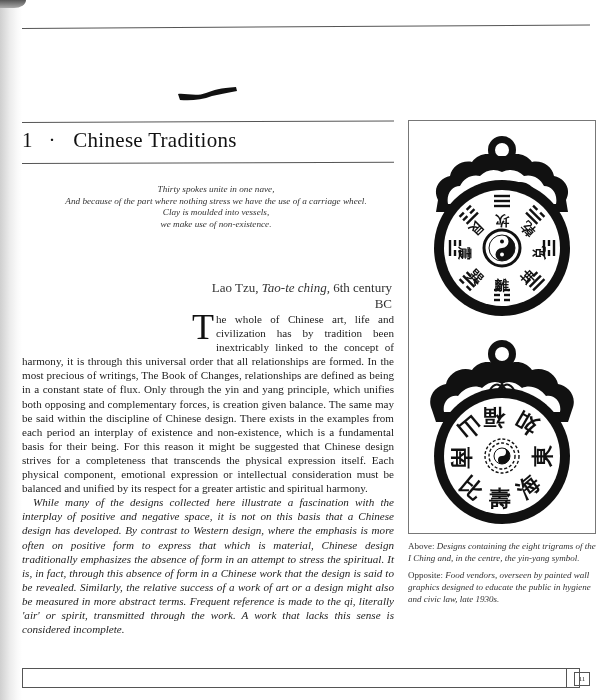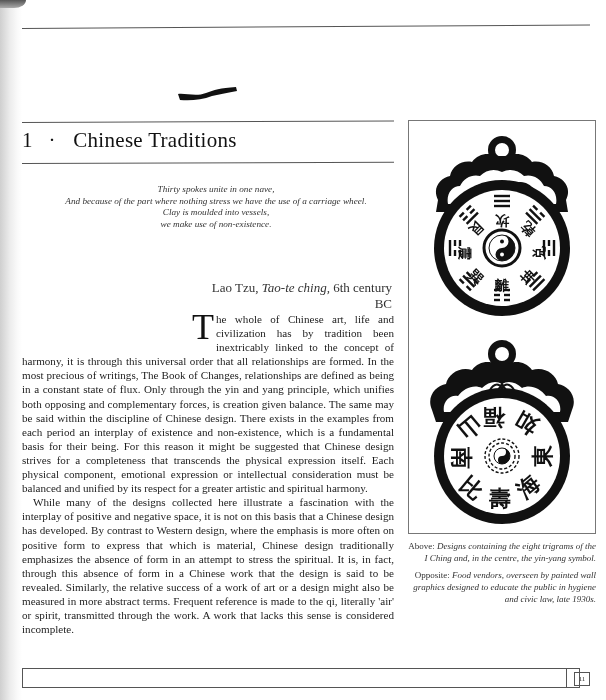--- a/index.html
+++ b/index.html
@@ -41,32 +41,32 @@
     position: absolute; left: 200px; top: 280px; width: 192px; text-align: right;
     font-size: 13px; color: #333;
   }
   .attribution i { font-style: italic; }
   .body-text {
     position: absolute; left: 22px; top: 312px; width: 372px;
     font-size: 11.1px; line-height: 14.1px; color: #1c1c1c;
     text-align: justify;
   }
   .body-text p { margin: 0; }
-  .body-text p + p { text-indent: 11px; }
+  .body-text p + p { text-indent: 11px; font-style: italic; }
   .dropcap {
     float: left; font-size: 36px; line-height: 28px; margin: 1px 2px 0 170px;
     color: #111;
   }
   .frame {
     position: absolute; left: 408px; top: 120px; width: 186px; height: 412px;
     border: 1px solid #777;
   }
   .caption {
     position: absolute; left: 408px; top: 540px; width: 188px;
-    font-size: 9px; line-height: 12px; color: #333; text-align: right;
+    font-size: 9px; line-height: 12px; color: #333;
   }
   .caption p { margin: 0 0 5px 0; }
   .caption i { font-style: italic; }
   .footer-bar {
     position: absolute; left: 22px; top: 668px; width: 544px; height: 18px;
     border: 1px solid #555; border-right: none;
   }
   .footer-box {
     position: absolute; left: 566px; top: 668px; width: 12px; height: 18px; border: 1px solid #555;
   }

